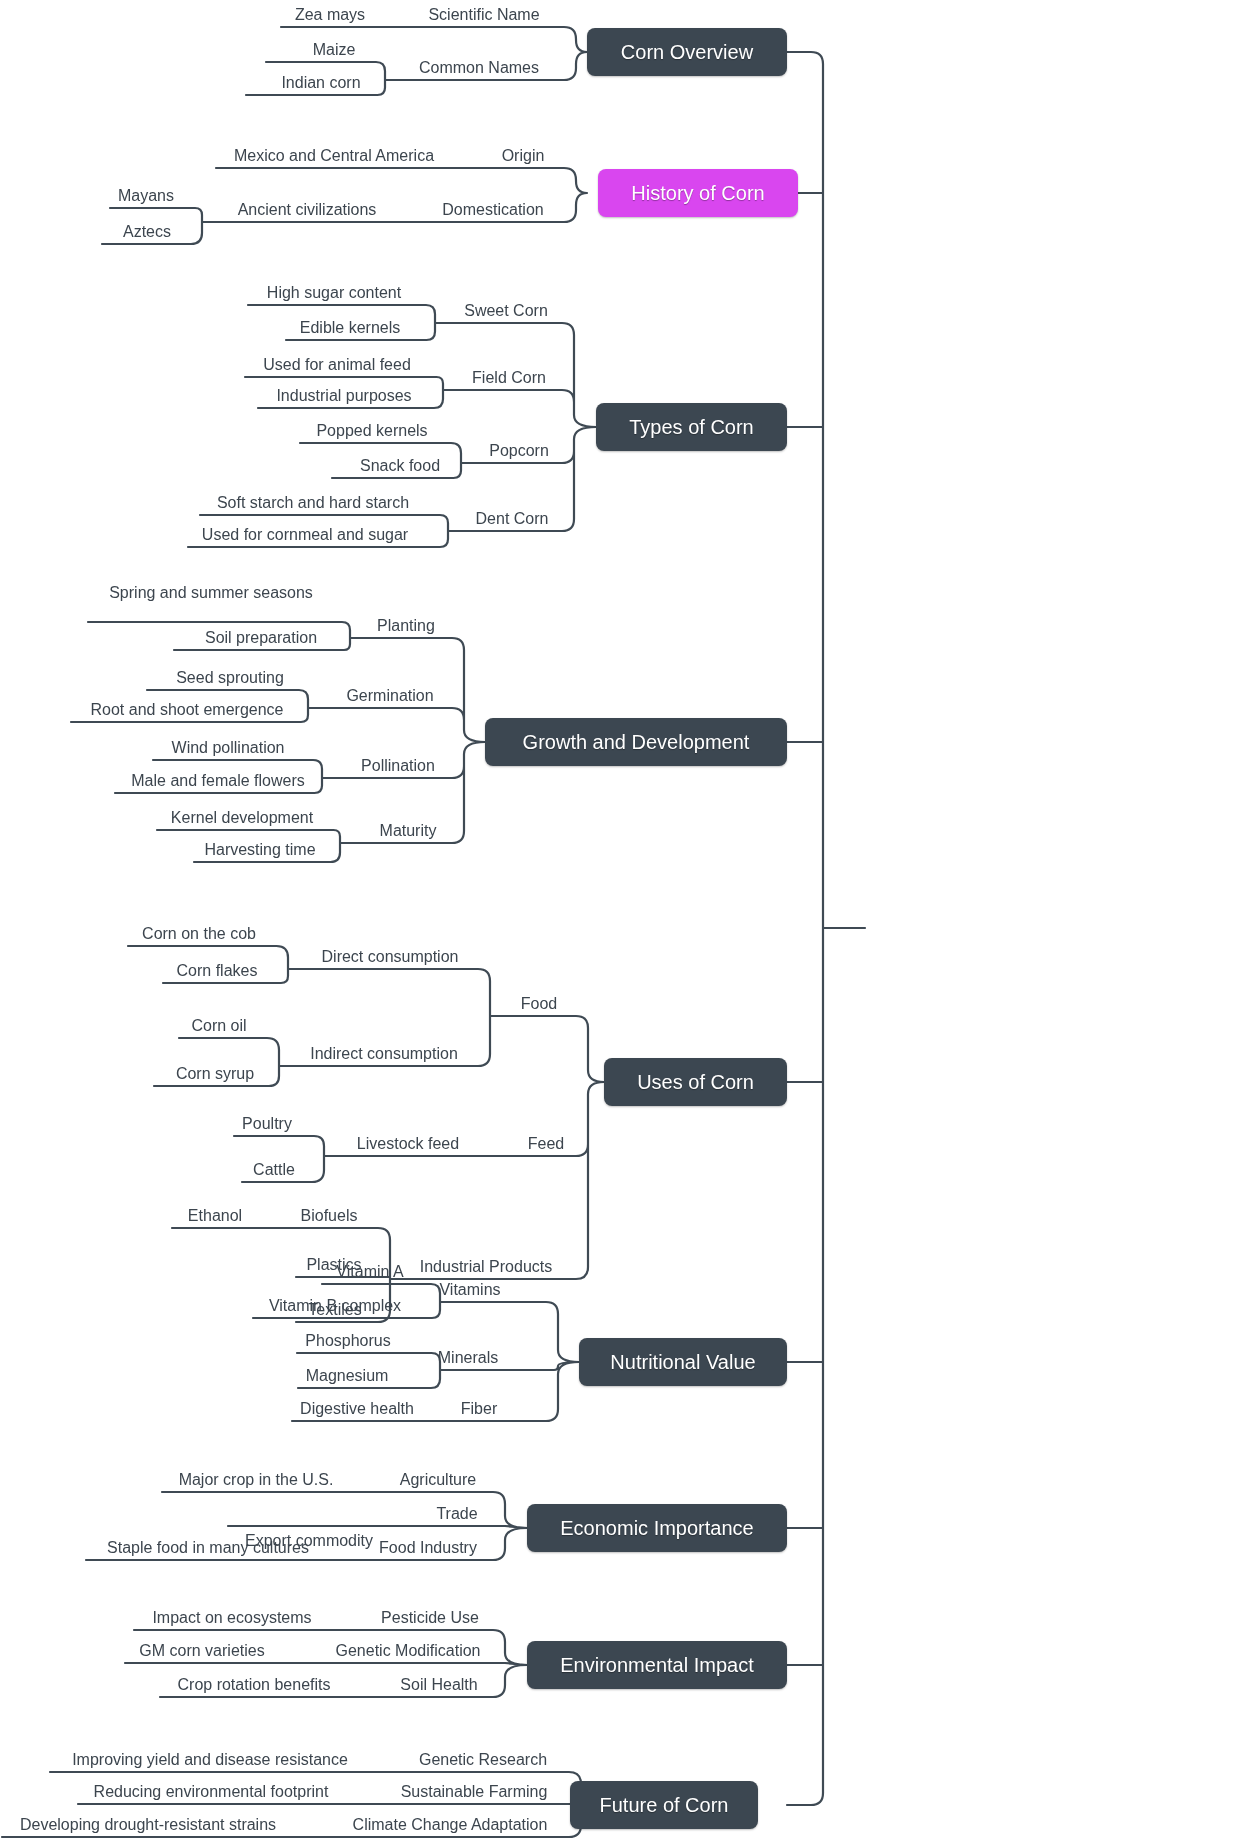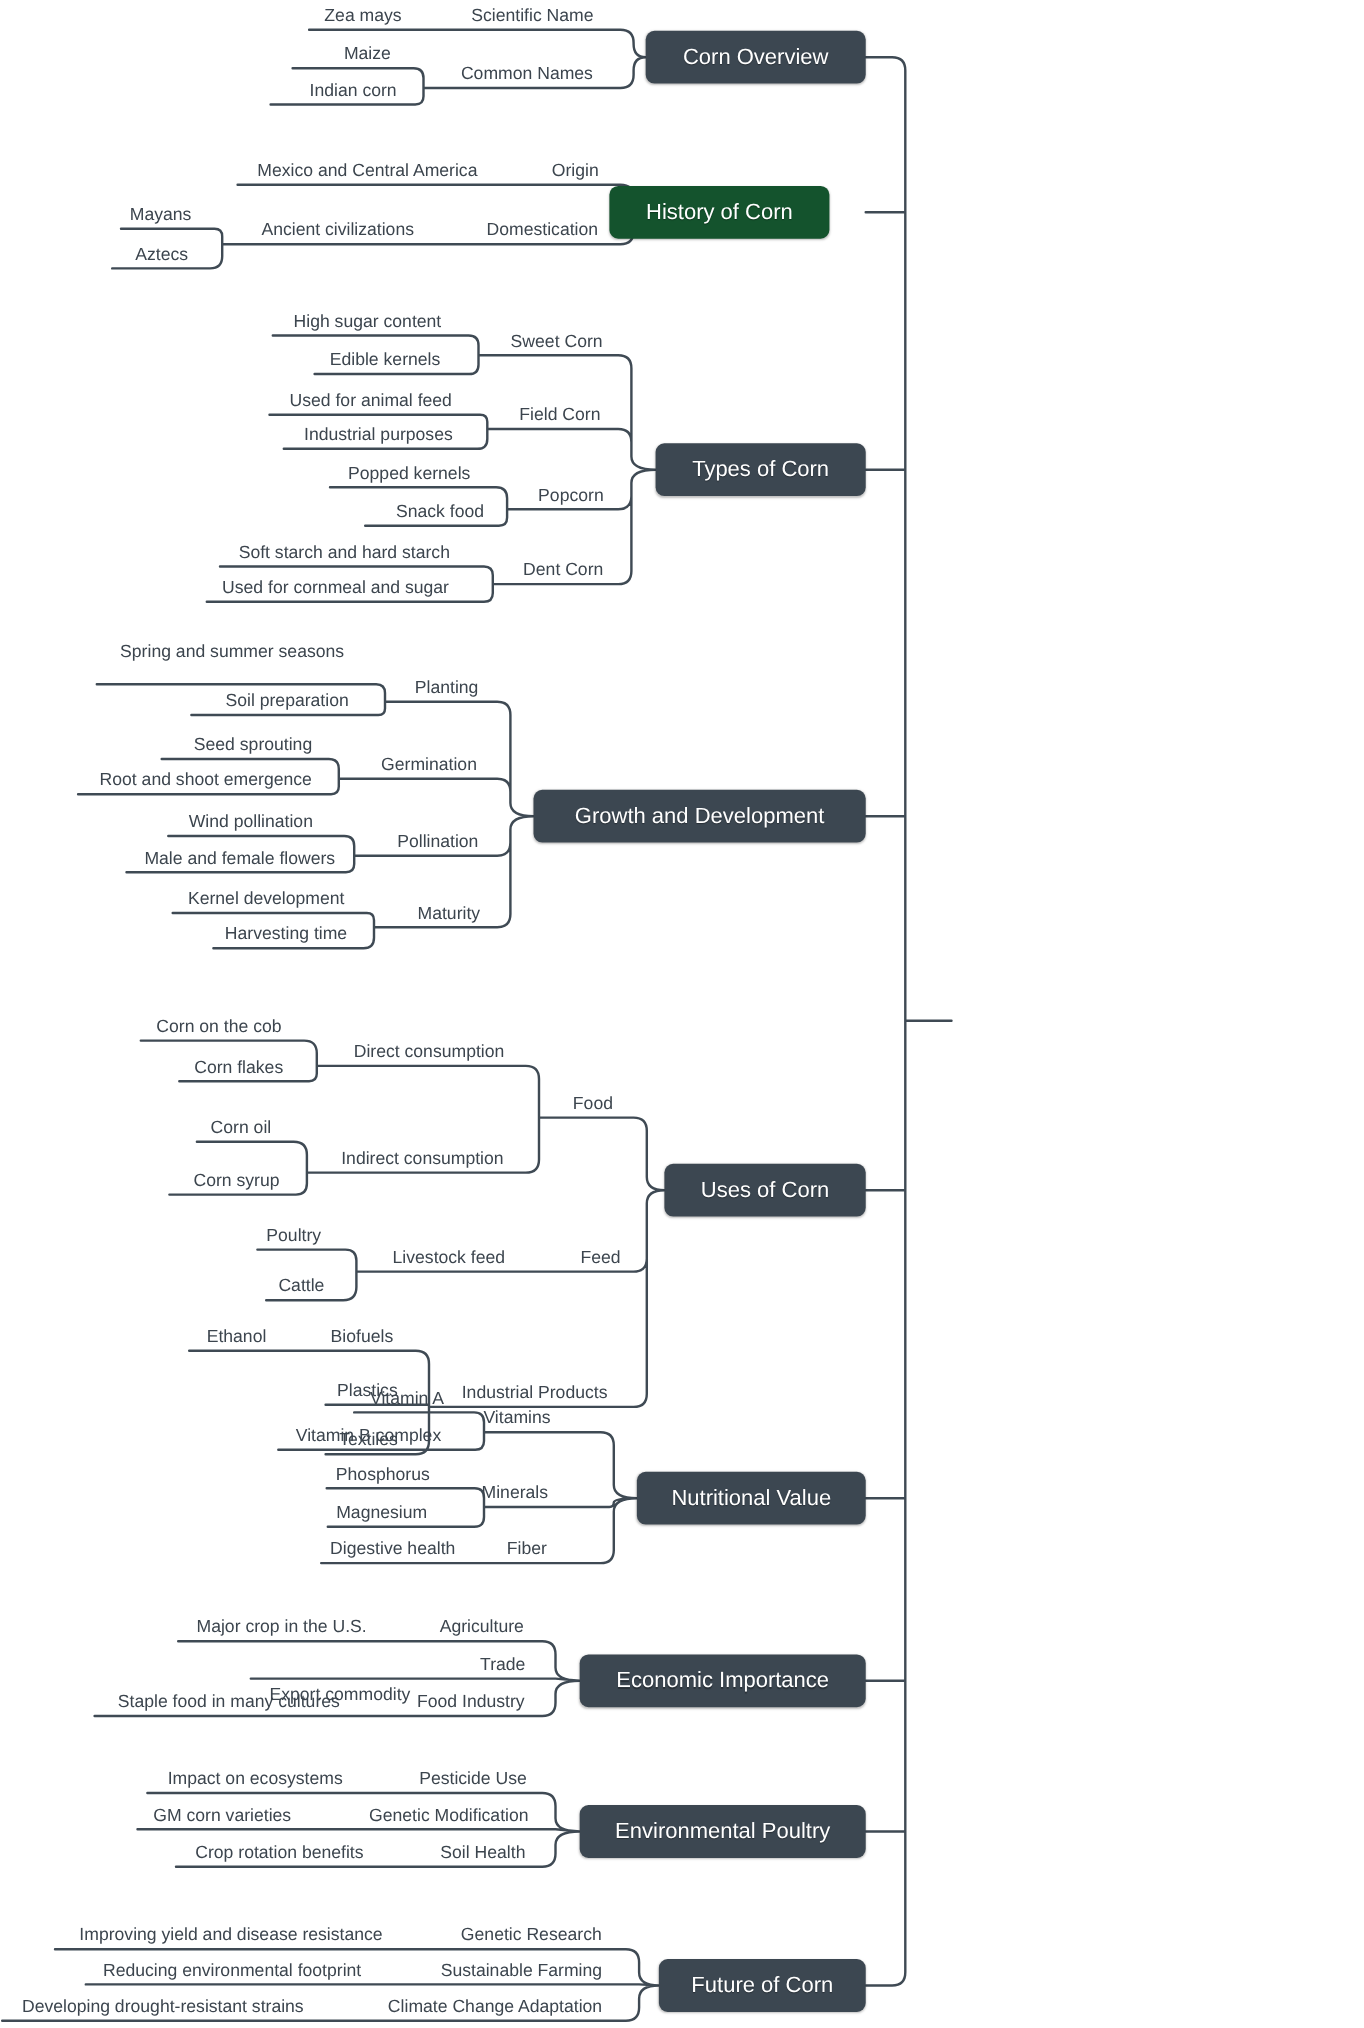--- a/index.html
+++ b/index.html
@@ -25,21 +25,21 @@
   <svg id="edges" width="1240" height="1844" viewBox="0 0 1240 1844">
       <path d="M 787 52 L 811 52 Q 823 52 823 64 L 823 1793 Q 823 1805 811 1805 L 787 1805 M 787 193 L 823 193 M 787 427 L 823 427 M 787 742 L 823 742 M 787 1082 L 823 1082 M 787 1362 L 823 1362 M 787 1528 L 823 1528 M 787 1665 L 823 1665 M 823 928 L 865 928 M 587 52 Q 576 52 576 40 L 576 39 Q 576 27 564 27 L 281 27 M 587 52 Q 576 52 576 64 L 576 68 Q 576 80 564 80 L 385 80 M 385 80 Q 385 80 385 71 L 385 71 Q 385 62 376 62 L 266 62 M 385 80 Q 385 80 385 87.5 L 385 87.5 Q 385 95 377.5 95 L 246 95 M 587 193 Q 576 193 576 181 L 576 180 Q 576 168 564 168 L 216 168 M 587 193 Q 576 193 576 205 L 576 210 Q 576 222 564 222 L 202 222 M 202 222 Q 202 222 202 215 L 202 215 Q 202 208 195 208 L 110 208 M 202 222 Q 202 222 202 233 L 202 233 Q 202 244 191 244 L 102 244 M 596 427 Q 574 427 574 415 L 574 335 Q 574 323 562 323 L 435 323 M 435 323 Q 435 323 435 314 L 435 314 Q 435 305 426 305 L 248 305 M 435 323 Q 435 323 435 331.5 L 435 331.5 Q 435 340 426.5 340 L 286 340 M 596 427 Q 574 427 574 415 L 574 402 Q 574 390 562 390 L 443 390 M 443 390 Q 443 390 443 383.5 L 443 383.5 Q 443 377 436.5 377 L 245 377 M 443 390 Q 443 390 443 399 L 443 399 Q 443 408 434 408 L 258 408 M 596 427 Q 574 427 574 439 L 574 451 Q 574 463 562 463 L 461 463 M 461 463 Q 461 463 461 453 L 461 453 Q 461 443 451 443 L 300 443 M 461 463 Q 461 463 461 470.5 L 461 470.5 Q 461 478 453.5 478 L 332 478 M 596 427 Q 574 427 574 439 L 574 519 Q 574 531 562 531 L 448 531 M 448 531 Q 448 531 448 523 L 448 523 Q 448 515 440 515 L 200 515 M 448 531 Q 448 531 448 539 L 448 539 Q 448 547 440 547 L 188 547 M 485 742 Q 464 742 464 730 L 464 650 Q 464 638 452 638 L 350 638 M 350 638 Q 350 638 350 630 L 350 630 Q 350 622 342 622 L 88 622 M 350 638 Q 350 638 350 644 L 350 644 Q 350 650 344 650 L 174 650 M 485 742 Q 464 742 464 730 L 464 720 Q 464 708 452 708 L 308 708 M 308 708 Q 308 708 308 699 L 308 699 Q 308 690 299 690 L 147 690 M 308 708 Q 308 708 308 715 L 308 715 Q 308 722 301 722 L 71 722 M 485 742 Q 464 742 464 754 L 464 766 Q 464 778 452 778 L 322 778 M 322 778 Q 322 778 322 769 L 322 769 Q 322 760 313 760 L 153 760 M 322 778 Q 322 778 322 785.5 L 322 785.5 Q 322 793 314.5 793 L 115 793 M 485 742 Q 464 742 464 754 L 464 831 Q 464 843 452 843 L 340 843 M 340 843 Q 340 843 340 836.5 L 340 836.5 Q 340 830 333.5 830 L 157 830 M 340 843 Q 340 843 340 852.5 L 340 852.5 Q 340 862 330.5 862 L 194 862 M 604 1082 Q 588 1082 588 1070 L 588 1028 Q 588 1016 576 1016 L 490 1016 M 490 1016 Q 490 1016 490 1004 L 490 981 Q 490 969 478 969 L 288 969 M 288 969 Q 288 969 288 957.5 L 288 957.5 Q 288 946 276.5 946 L 128 946 M 288 969 Q 288 969 288 976 L 288 976 Q 288 983 281 983 L 163 983 M 490 1016 Q 490 1016 490 1028 L 490 1054 Q 490 1066 478 1066 L 279 1066 M 279 1066 Q 279 1066 279 1054 L 279 1050 Q 279 1038 267 1038 L 179 1038 M 279 1066 Q 279 1066 279 1076 L 279 1076 Q 279 1086 269 1086 L 154 1086 M 604 1082 Q 588 1082 588 1094 L 588 1144 Q 588 1156 576 1156 L 324 1156 M 324 1156 Q 324 1156 324 1146 L 324 1146 Q 324 1136 314 1136 L 234 1136 M 324 1156 Q 324 1156 324 1168 L 324 1170 Q 324 1182 312 1182 L 242 1182 M 604 1082 Q 588 1082 588 1094 L 588 1267 Q 588 1279 576 1279 L 390 1279 M 390 1279 Q 390 1279 390 1267 L 390 1240 Q 390 1228 378 1228 L 172 1228 M 390 1279 L 390 1277 L 296 1277 M 390 1279 Q 390 1279 390 1291 L 390 1310 Q 390 1322 378 1322 L 296 1322 M 579 1362 Q 558 1362 558 1350 L 558 1314 Q 558 1302 546 1302 L 440 1302 M 440 1302 Q 440 1302 440 1293 L 440 1293 Q 440 1284 431 1284 L 322 1284 M 440 1302 Q 440 1302 440 1310 L 440 1310 Q 440 1318 432 1318 L 253 1318 M 579 1362 Q 558 1362 558 1366 L 558 1366 Q 558 1370 554 1370 L 440 1370 M 440 1370 Q 440 1370 440 1361.5 L 440 1361.5 Q 440 1353 431.5 1353 L 297 1353 M 440 1370 Q 440 1370 440 1379 L 440 1379 Q 440 1388 431 1388 L 298 1388 M 579 1362 Q 558 1362 558 1374 L 558 1409 Q 558 1421 546 1421 L 292 1421 M 527 1528 Q 505 1528 505 1516 L 505 1504 Q 505 1492 493 1492 L 162 1492 M 527 1528 L 505 1526 L 228 1526 M 527 1528 Q 505 1528 505 1540 L 505 1548 Q 505 1560 493 1560 L 86 1560 M 527 1665 Q 505 1665 505 1653 L 505 1642 Q 505 1630 493 1630 L 134 1630 M 527 1665 L 505 1663 L 125 1663 M 527 1665 Q 505 1665 505 1677 L 505 1685 Q 505 1697 493 1697 L 160 1697 M 599 1805 Q 581 1805 581 1793 L 581 1784 Q 581 1772 569 1772 L 50 1772 M 599 1805 L 581 1804 L 78 1804 M 599 1805 Q 581 1805 581 1817 L 581 1825 Q 581 1837 569 1837 L 2 1837" fill="none" stroke="#3F4A54" stroke-width="2.2" stroke-linecap="round"></path>
     </svg>
   <div id="nodes">
       <div class="topic" style="left: 587px; top: 28px; width: 200px; background: rgb(60, 71, 81);">Corn Overview</div>
       <div class="lbl" style="left: 484px; top: 6px;">Scientific Name</div>
       <div class="lbl" style="left: 330px; top: 6px;">Zea mays</div>
       <div class="lbl" style="left: 479px; top: 59px;">Common Names</div>
       <div class="lbl" style="left: 334px; top: 41px;">Maize</div>
       <div class="lbl" style="left: 321px; top: 74px;">Indian corn</div>
-      <div class="topic" style="left: 554px; top: 169px; width: 200px; background: #14532d;">History of Corn</div>
+      <div class="topic" style="left: 598px; top: 169px; width: 200px; background: #d946ef;">History of Corn</div>
       <div class="lbl" style="left: 523px; top: 147px;">Origin</div>
       <div class="lbl" style="left: 334px; top: 147px;">Mexico and Central America</div>
       <div class="lbl" style="left: 493px; top: 201px;">Domestication</div>
       <div class="lbl" style="left: 307px; top: 201px;">Ancient civilizations</div>
       <div class="lbl" style="left: 146px; top: 187px;">Mayans</div>
       <div class="lbl" style="left: 147px; top: 223px;">Aztecs</div>
       <div class="topic" style="left: 596px; top: 403px; width: 191px; background: rgb(60, 71, 81);">Types of Corn</div>
       <div class="lbl" style="left: 506px; top: 302px;">Sweet Corn</div>
       <div class="lbl" style="left: 334px; top: 284px;">High sugar content</div>
       <div class="lbl" style="left: 350px; top: 319px;">Edible kernels</div>
@@ -91,28 +91,28 @@
       <div class="lbl" style="left: 347px; top: 1367px;">Magnesium</div>
       <div class="lbl" style="left: 479px; top: 1400px;">Fiber</div>
       <div class="lbl" style="left: 357px; top: 1400px;">Digestive health</div>
       <div class="topic" style="left: 527px; top: 1504px; width: 260px; background: rgb(60, 71, 81);">Economic Importance</div>
       <div class="lbl" style="left: 438px; top: 1471px;">Agriculture</div>
       <div class="lbl" style="left: 256px; top: 1471px;">Major crop in the U.S.</div>
       <div class="lbl" style="left: 457px; top: 1505px;">Trade</div>
       <div class="lbl" style="left: 309px; top: 1505px; margin-top: 27px;">Export commodity</div>
       <div class="lbl" style="left: 428px; top: 1539px;">Food Industry</div>
       <div class="lbl" style="left: 208px; top: 1539px;">Staple food in many cultures</div>
-      <div class="topic" style="left: 527px; top: 1641px; width: 260px; background: rgb(60, 71, 81);">Environmental Poultry</div>
+      <div class="topic" style="left: 527px; top: 1641px; width: 260px; background: rgb(60, 71, 81);">Environmental Impact</div>
       <div class="lbl" style="left: 430px; top: 1609px;">Pesticide Use</div>
       <div class="lbl" style="left: 232px; top: 1609px;">Impact on ecosystems</div>
       <div class="lbl" style="left: 408px; top: 1642px;">Genetic Modification</div>
       <div class="lbl" style="left: 202px; top: 1642px;">GM corn varieties</div>
       <div class="lbl" style="left: 439px; top: 1676px;">Soil Health</div>
       <div class="lbl" style="left: 254px; top: 1676px;">Crop rotation benefits</div>
-      <div class="topic" style="left: 599px; top: 1781px; width: 188px; background: rgb(60, 71, 81);">Future of Corn</div>
+      <div class="topic" style="left: 570px; top: 1781px; width: 188px; background: rgb(60, 71, 81);">Future of Corn</div>
       <div class="lbl" style="left: 483px; top: 1751px;">Genetic Research</div>
       <div class="lbl" style="left: 210px; top: 1751px;">Improving yield and disease resistance</div>
       <div class="lbl" style="left: 474px; top: 1783px;">Sustainable Farming</div>
       <div class="lbl" style="left: 211px; top: 1783px;">Reducing environmental footprint</div>
       <div class="lbl" style="left: 450px; top: 1816px;">Climate Change Adaptation</div>
       <div class="lbl" style="left: 148px; top: 1816px;">Developing drought-resistant strains</div>
     </div>
 </div>
 
 </body></html>

